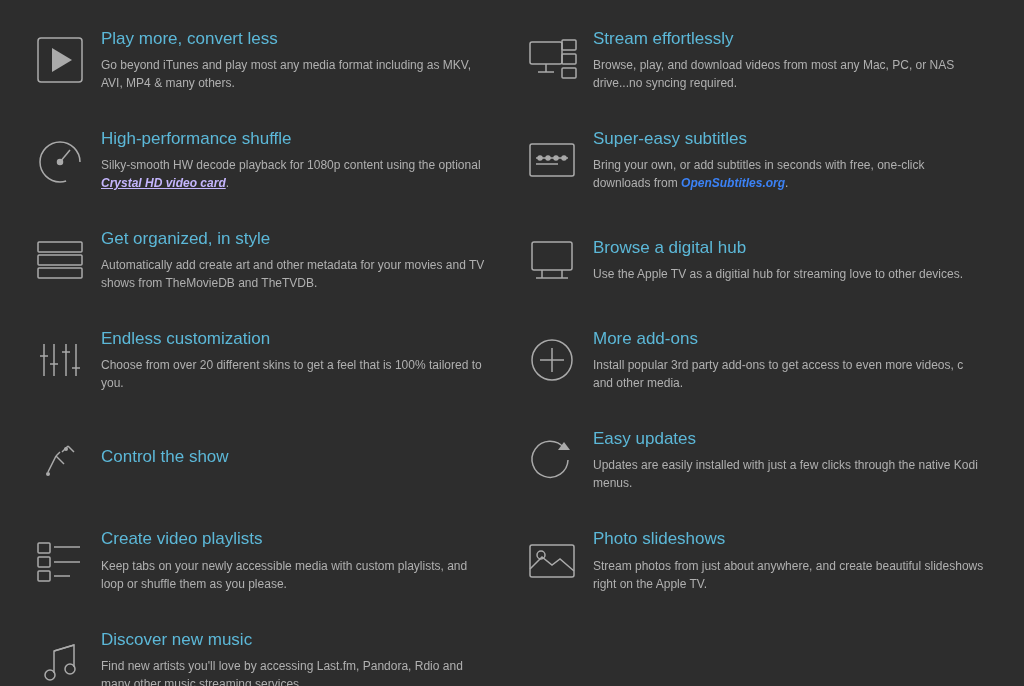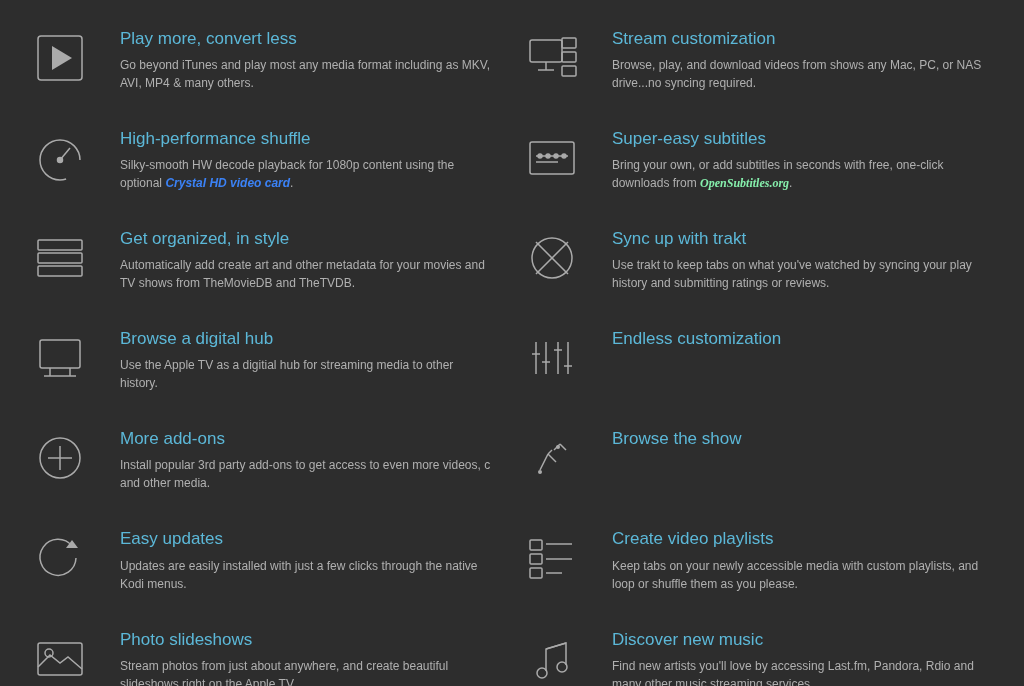--- a/index.html
+++ b/index.html
@@ -10,23 +10,23 @@
       width: 1024px;
       min-height: 686px;
     }
     .grid {
       display: grid;
       grid-template-columns: 1fr 1fr;
       padding: 10px 20px;
     }
     .feature-item {
       display: flex;
-      align-items: flex-start;
+      align-items: center;
       padding: 18px 20px 18px 10px;
-      gap: 30px;
+      gap: 11px;
     }
     .icon-box {
       flex-shrink: 0;
       width: 60px;
       height: 60px;
       display: flex;
       align-items: center;
       justify-content: center;
     }
     .icon-box svg {
@@ -47,27 +47,27 @@
       line-height: 1.3;
     }
     .feature-desc {
       font-size: 12px;
       color: #b0b0b0;
       line-height: 1.5;
     }
     .feature-desc strong {
       font-style: italic;
       font-weight: bold;
-      color: #3b82f6;
+      color: #c4b5fd;
+      text-decoration: underline;
     }
     .feature-desc em {
       font-style: italic;
       font-weight: bold;
-      color: #86efac;
-      font-family: Liberation Serif, serif;
+      color: #3b82f6;
     }
   </style>
 </head>
 <body>
 
 <div class="grid">
 <div class="feature-item">
       <div class="icon-box">
         <svg viewBox="0 0 52 52">
           <rect x="4" y="4" width="44" height="44" rx="3" stroke="#aaa" stroke-width="1.5" fill="none"></rect>
@@ -84,22 +84,22 @@
         <svg viewBox="0 0 52 52">
           <rect x="4" y="8" width="32" height="22" rx="2" stroke="#aaa" stroke-width="1.5" fill="none"></rect>
           <line x1="20" y1="30" x2="20" y2="38" stroke="#aaa" stroke-width="1.5"></line>
           <line x1="12" y1="38" x2="28" y2="38" stroke="#aaa" stroke-width="1.5"></line>
           <rect x="36" y="6" width="14" height="10" rx="1" stroke="#aaa" stroke-width="1.5" fill="none"></rect>
           <rect x="36" y="20" width="14" height="10" rx="1" stroke="#aaa" stroke-width="1.5" fill="none"></rect>
           <rect x="36" y="34" width="14" height="10" rx="1" stroke="#aaa" stroke-width="1.5" fill="none"></rect>
         </svg>
       </div>
       <div class="feature-text">
-        <div class="feature-title">Stream customization</div>
-        <div class="feature-desc">Browse, play, and download videos from shows any Mac, PC, or NAS drive...no syncing required.</div>
+        <div class="feature-title">Stream effortlessly</div>
+        <div class="feature-desc">Browse, play, and download videos from most any Mac, PC, or NAS drive...no syncing required.</div>
       </div>
     </div>
     <div class="feature-item">
       <div class="icon-box">
         <svg viewBox="0 0 52 52">
           <circle cx="26" cy="28" r="20" stroke="#aaa" stroke-width="1.5" fill="none" stroke-dasharray="100 200" stroke-dashoffset="-25"></circle>
           <line x1="26" y1="28" x2="36" y2="16" stroke="#aaa" stroke-width="1.5"></line>
           <circle cx="26" cy="28" r="2.5" fill="#aaa"></circle>
         </svg>
       </div>
@@ -134,60 +134,48 @@
         </svg>
       </div>
       <div class="feature-text">
         <div class="feature-title">Get organized, in style</div>
         <div class="feature-desc">Automatically add create art and other metadata for your movies and TV shows from TheMovieDB and TheTVDB.</div>
       </div>
     </div>
     <div class="feature-item">
       <div class="icon-box">
         <svg viewBox="0 0 52 52">
-          <circle cx="26" cy="26" r="20" stroke="#aaa" stroke-width="1.5" fill="none"></circle>
-          <line x1="10" y1="10" x2="42" y2="42" stroke="#aaa" stroke-width="1.5"></line>
-          <line x1="42" y1="10" x2="10" y2="42" stroke="#aaa" stroke-width="1.5"></line>
-        </svg>
-      </div>
-      <div class="feature-text">
-        <div class="feature-title">Sync up with trakt</div>
-        <div class="feature-desc">Use trakt to keep tabs on what you've watched by syncing your play history and submitting ratings or reviews.</div>
-      </div>
-    </div>
-    <div class="feature-item">
-      <div class="icon-box">
-        <svg viewBox="0 0 52 52">
           <rect x="6" y="8" width="40" height="28" rx="2" stroke="#aaa" stroke-width="1.5" fill="none"></rect>
           <line x1="16" y1="36" x2="16" y2="44" stroke="#aaa" stroke-width="1.5"></line>
           <line x1="36" y1="36" x2="36" y2="44" stroke="#aaa" stroke-width="1.5"></line>
           <line x1="10" y1="44" x2="42" y2="44" stroke="#aaa" stroke-width="1.5"></line>
           <line x1="26" y1="22" x2="26" y2="22" stroke="#aaa" stroke-width="2"></line>
         </svg>
       </div>
       <div class="feature-text">
         <div class="feature-title">Browse a digital hub</div>
-        <div class="feature-desc">Use the Apple TV as a digitial hub for streaming media to other history.</div>
+        <div class="feature-desc">Use the Apple TV as a digitial hub for streaming love to other devices.</div>
       </div>
     </div>
     <div class="feature-item">
       <div class="icon-box">
         <svg viewBox="0 0 52 52">
           <line x1="20" y1="10" x2="20" y2="42" stroke="#aaa" stroke-width="1.5"></line>
           <line x1="32" y1="10" x2="32" y2="42" stroke="#aaa" stroke-width="1.5"></line>
           <line x1="10" y1="10" x2="10" y2="42" stroke="#aaa" stroke-width="1.5"></line>
           <line x1="42" y1="10" x2="42" y2="42" stroke="#aaa" stroke-width="1.5"></line>
           <line x1="6" y1="22" x2="14" y2="22" stroke="#aaa" stroke-width="1.5"></line>
           <line x1="16" y1="30" x2="24" y2="30" stroke="#aaa" stroke-width="1.5"></line>
           <line x1="28" y1="18" x2="36" y2="18" stroke="#aaa" stroke-width="1.5"></line>
           <line x1="38" y1="34" x2="46" y2="34" stroke="#aaa" stroke-width="1.5"></line>
         </svg>
       </div>
       <div class="feature-text">
         <div class="feature-title">Endless customization</div>
+        <div class="feature-desc">Choose from over 20 different skins to get a feel that is 100% tailored to you.</div>
       </div>
     </div>
     <div class="feature-item">
       <div class="icon-box">
         <svg viewBox="0 0 52 52">
           <circle cx="26" cy="26" r="20" stroke="#aaa" stroke-width="1.5" fill="none"></circle>
           <line x1="26" y1="14" x2="26" y2="38" stroke="#aaa" stroke-width="1.5"></line>
           <line x1="14" y1="26" x2="38" y2="26" stroke="#aaa" stroke-width="1.5"></line>
         </svg>
       </div>
@@ -202,21 +190,21 @@
           <line x1="14" y1="38" x2="22" y2="22" stroke="#aaa" stroke-width="1.5"></line>
           <line x1="22" y1="22" x2="30" y2="30" stroke="#aaa" stroke-width="1.5"></line>
           <line x1="28" y1="18" x2="34" y2="12" stroke="#aaa" stroke-width="1.5"></line>
           <line x1="34" y1="12" x2="40" y2="18" stroke="#aaa" stroke-width="1.5"></line>
           <circle cx="32" cy="15" r="2" fill="#aaa" stroke="none"></circle>
           <line x1="22" y1="22" x2="26" y2="18" stroke="#aaa" stroke-width="1.5"></line>
           <circle cx="14" cy="40" r="2" fill="#aaa" stroke="none"></circle>
         </svg>
       </div>
       <div class="feature-text">
-        <div class="feature-title">Browse the show</div>
+        <div class="feature-title">Control the show</div>
       </div>
     </div>
     <div class="feature-item">
       <div class="icon-box">
         <svg viewBox="0 0 52 52">
           <path d="M 38 14 A 18 18 0 1 0 42 26" stroke="#aaa" stroke-width="1.5" fill="none"></path>
           <polygon points="38,8 44,16 32,16" fill="#aaa" stroke="none"></polygon>
         </svg>
       </div>
       <div class="feature-text">

